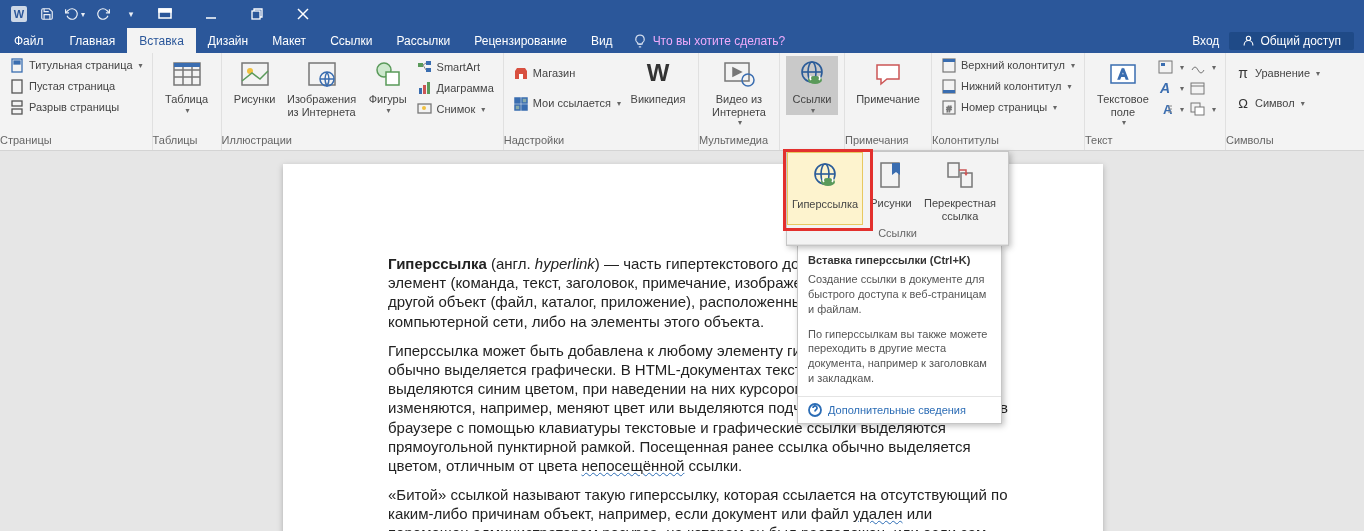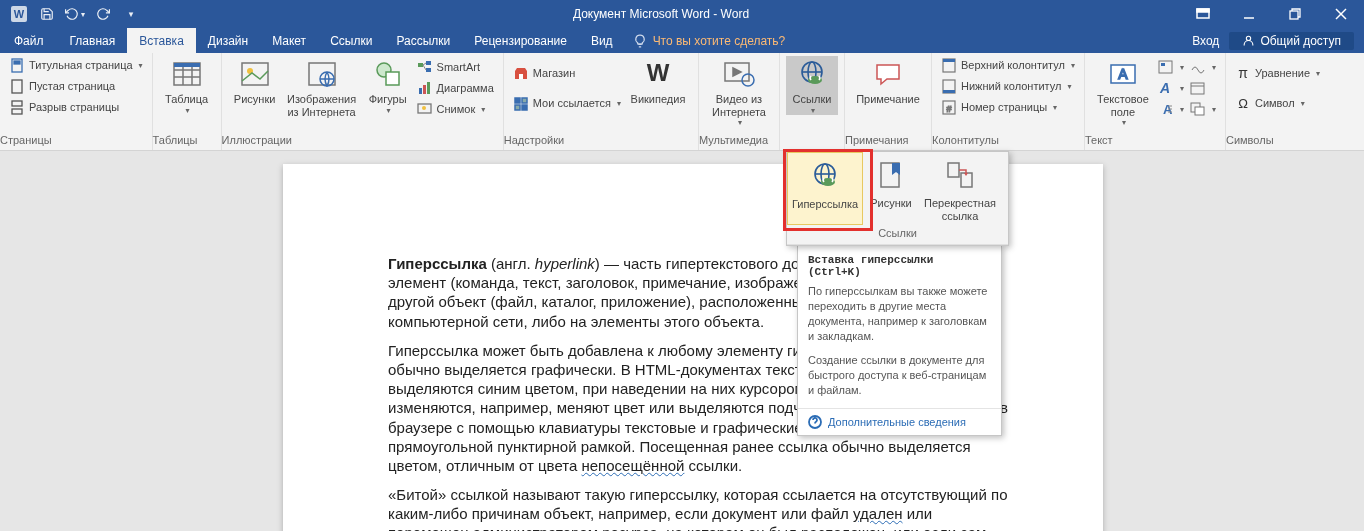--- a/index.html
+++ b/index.html
@@ -12,21 +12,21 @@
 .titlebar .title { flex:1; text-align:center; font-size:12px; }
 .titlebar .winctrl { display:flex; }
 .titlebar .winctrl .item { width:46px; height:28px; display:flex; align-items:center; justify-content:center; }
 
 
 .tabs { height:25px; background:#2b579a; color:#fff; display:flex; align-items:stretch; font-size:12px; }
 .tabs .tab { padding:0 12px; display:flex; align-items:center; cursor:pointer; }
 .tabs .tab.active { background:#f3f3f3; color:#2b579a; }
 .tabs .tab.file { padding:0 14px; }
 .tabs .spacer { flex:1; }
-.tabs .tellme { display:flex; align-items:center; gap:6px; color:#fdba74; padding-left:8px; }
+.tabs .tellme { display:flex; align-items:center; gap:6px; color:#f0abfc; padding-left:8px; }
 .tabs .right { display:flex; align-items:center; gap:10px; padding-right:10px; }
 .tabs .share { background:#1f4a87; padding:2px 13px; border-radius:2px; display:flex; align-items:center; gap:5px; }
 
 
 .ribbon { height:98px; background:#f3f3f3; border-bottom:1px solid #d4d4d4; display:flex; align-items:stretch; }
 .group { border-right:1px solid #e0e0e0; display:flex; flex-direction:column; }
 .group .body { flex:1; display:flex; align-items:flex-start; padding:3px 6px 0 6px; }
 .group .label { height:16px; text-align:left; font-size:11px; color:#666; padding-bottom:2px; }
 .bigbtn { display:flex; flex-direction:column; align-items:center; width:66px; padding-top:2px; cursor:pointer; text-align:center; line-height:1.15; font-size:11px; }
 .bigbtn .ic { width:32px; height:32px; display:flex; align-items:center; justify-content:center; margin-bottom:3px; }
@@ -40,21 +40,21 @@
 .dropdown { position:absolute; left:786px; top:151px; width:223px; background:#f3f3f3; border:1px solid #c6c6c6; box-shadow:2px 2px 6px rgba(0,0,0,.25); z-index:20; }
 .dropdown .row1 { display:flex; border-bottom:1px solid #e0e0e0; }
 .dropdown .ddgroup { display:flex; }
 .dropdown .ddlabel { text-align:center; font-size:11px; color:#666; padding:2px 0 5px; }
 .ddbtn { display:flex; flex-direction:column; align-items:center; padding:7px 2px 3px; cursor:pointer; font-size:11px; text-align:center; line-height:1.15; }
 .ddbtn .ic { width:32px; height:32px; display:flex; align-items:center; justify-content:center; margin-bottom:6px; }
 .red-box { position:absolute; border:3px solid #e3302d; pointer-events:none; z-index:25; }
 
 
 .tooltip { position:absolute; left:797px; top:245px; width:205px; background:#fff; border:1px solid #c6c6c6; box-shadow:2px 2px 6px rgba(0,0,0,.25); padding:8px 10px 0; font-size:11px; color:#555; z-index:15; }
-.tooltip .hd { font-weight:bold; color:#333; margin-bottom:6px;font-family:Liberation Mono, monospace; }
+.tooltip .hd { font-weight:bold; color:#333; margin-bottom:6px; }
 .tooltip p { margin-bottom:10px; line-height:1.35; }
 .tooltip .more { border-top:1px solid #e4e4e4; margin:0 -10px; padding:6px 10px; color:#2b6cb5; display:flex; align-items:center; gap:6px; cursor:pointer; }
 
 
 .canvas { position:absolute; left:0; top:151px; right:0; bottom:0; overflow:hidden; background:#e6e6e6; }
 .page { position:absolute; left:283px; top:13px; width:820px; min-height:900px; background:#fff; box-shadow:0 2px 6px rgba(0,0,0,.25); padding:90px 90px 40px 105px; font-family:"Times New Roman",serif; font-size:15px; color:#222; line-height:1.28; }
 .page p { margin-bottom:10px; text-align:left; }
 .page b { font-weight:bold; }
 .page i { font-style:italic;text-align:right; }
 .wavy { text-decoration:underline wavy #2b6cb5; text-decoration-thickness:1px; }
@@ -87,21 +87,20 @@
         <span class="drop" style="color:#fff">▾</span>
       </span>
     <span class="item">
         <svg width="14" height="14" viewBox="0 0 24 24" fill="none" stroke="#fff" stroke-width="2">
           <polyline points="23 4 23 10 17 10"></polyline>
           <path d="M20.49 15a9 9 0 1 1-2.12-9.36L23 10"></path>
         </svg>
       </span>
     <span class="item" style="color:#fff;font-size:9px">▾</span>
   </div>
-  <div class="title">Документ Microsoft Word - Word</div>
   <div class="winctrl">
     <span class="item">
         <svg width="14" height="12" fill="none" stroke="#fff" stroke-width="1.5">
           <rect x="1" y="1" width="12" height="9"></rect>
           <rect x="1" y="1" width="12" height="3" fill="#fff"></rect>
         </svg>
       </span>
     <span class="item">
         <svg width="12" height="12">
           <line x1="1" y1="10" x2="11" y2="10" stroke="#fff" stroke-width="1.5"></line>
@@ -555,22 +554,22 @@
       </div>
       <div class="ddlabel">Ссылки</div>
     </div>
   </div>
 </div>
 
 <div class="red-box" style="left:783px;top:149px;width:90px;height:82px"></div>
 
 <div class="tooltip">
   <div class="hd">Вставка гиперссылки (Ctrl+K)</div>
+  <p>Создание ссылки в документе для быстрого доступа к веб-страницам и файлам.</p>
   <p>По гиперссылкам вы также можете переходить в другие места документа, например к заголовкам и закладкам.</p>
-  <p>Создание ссылки в документе для быстрого доступа к веб-страницам и файлам.</p>
   <div class="more">
     <span>
         <svg width="14" height="14" fill="none" stroke="#2b6cb5" stroke-width="1.8">
           <circle cx="7" cy="7" r="6"></circle>
           <path d="M5 5a2 2 0 1 1 3 1.7c-.7.4-1 .8-1 1.8M7 11h0"></path>
         </svg>
       </span>
     <span>Дополнительные сведения</span>
   </div>
 </div>

